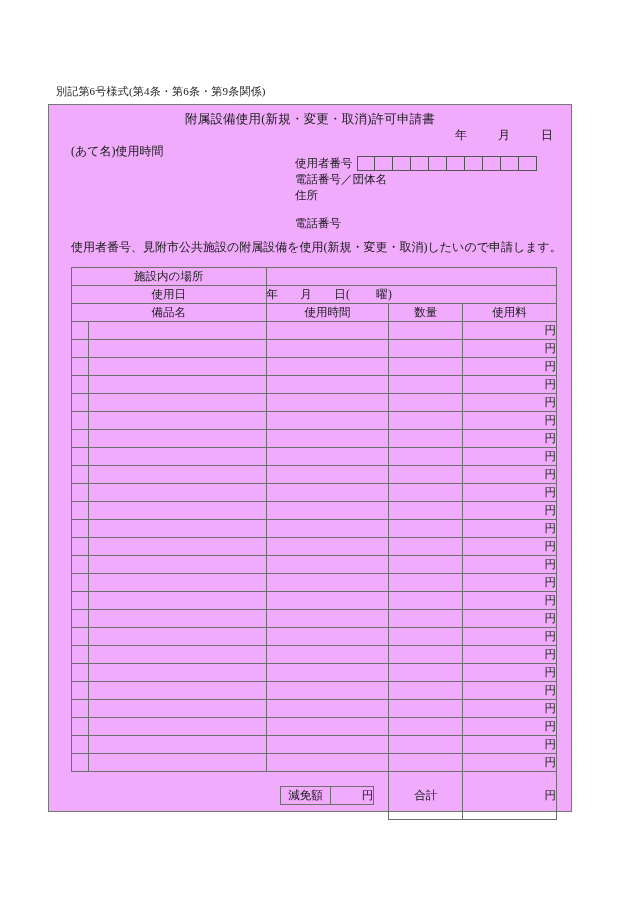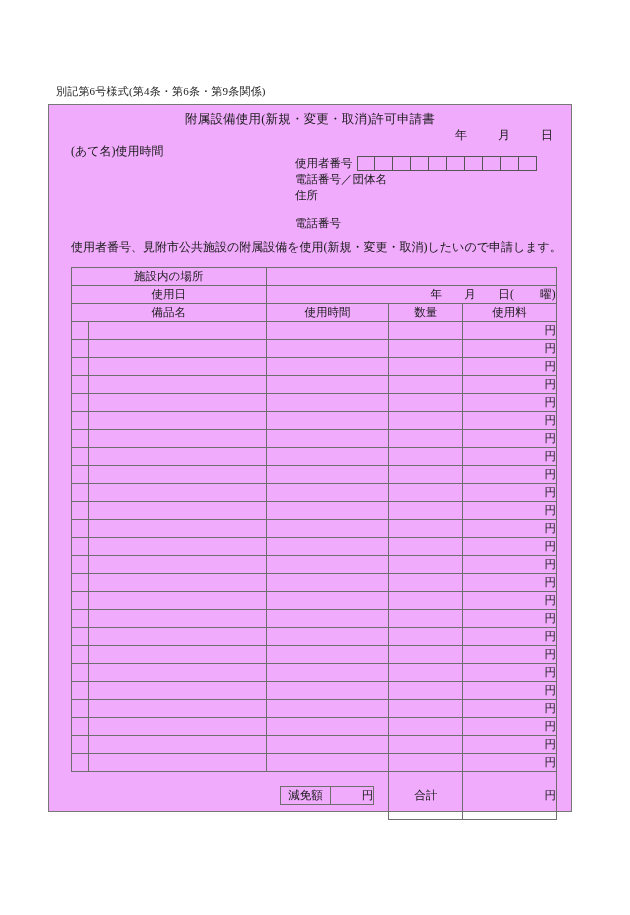--- a/index.html
+++ b/index.html
@@ -135,21 +135,21 @@
   }
   .col-idx  { width: 17px; }
   .col-name { width: 178px; margin-top: 27px; }
   .col-time { width: 123px; }
   .col-qty  { width: 74px; }
   .col-fee  { width: 94px; }
   .noborder {
     border: none !important;
   }
   .usedate-val {
-    text-align: right;
+    text-align: left;
     padding-left: 22px;
     letter-spacing: 0.3px;
     font-family: Liberation Serif, serif;
   }
   .usedate-val .sp { display: inline-block; width: 22px; }
   .usedate-val .sp2 { display: inline-block; width: 26px; }
 </style>
 </head>
 <body>
 

